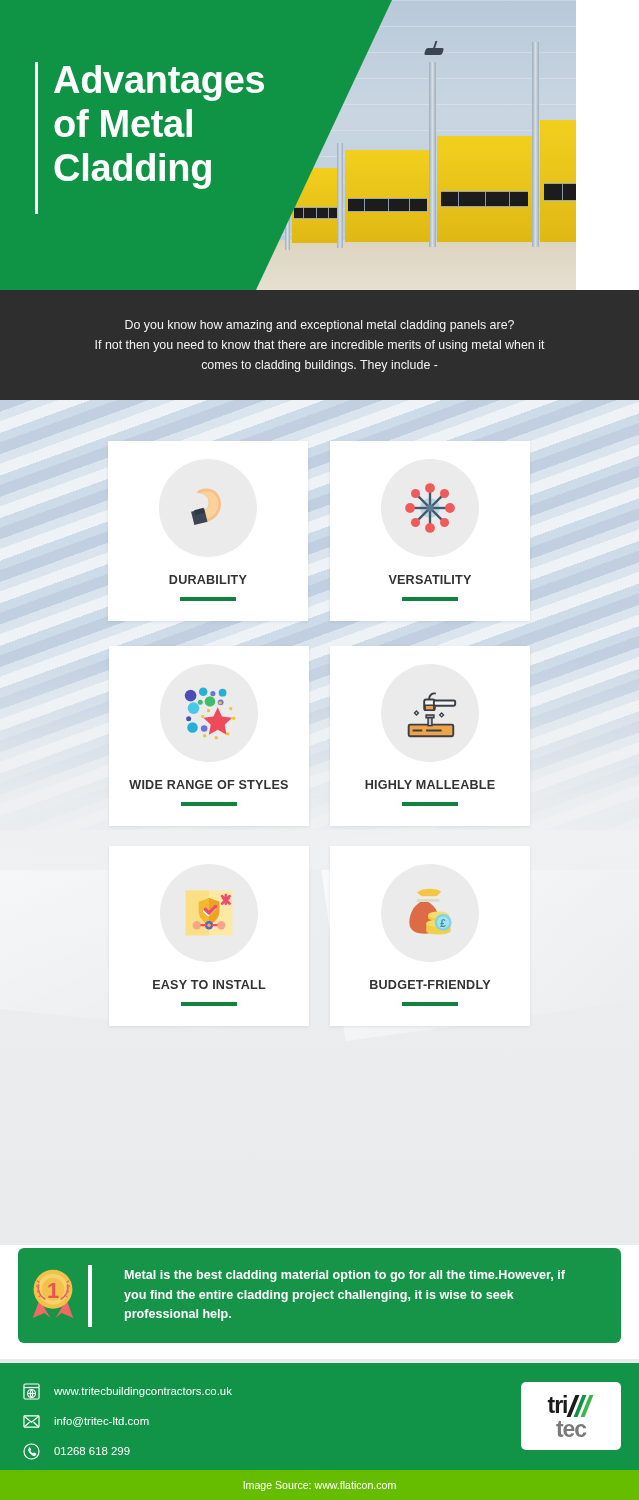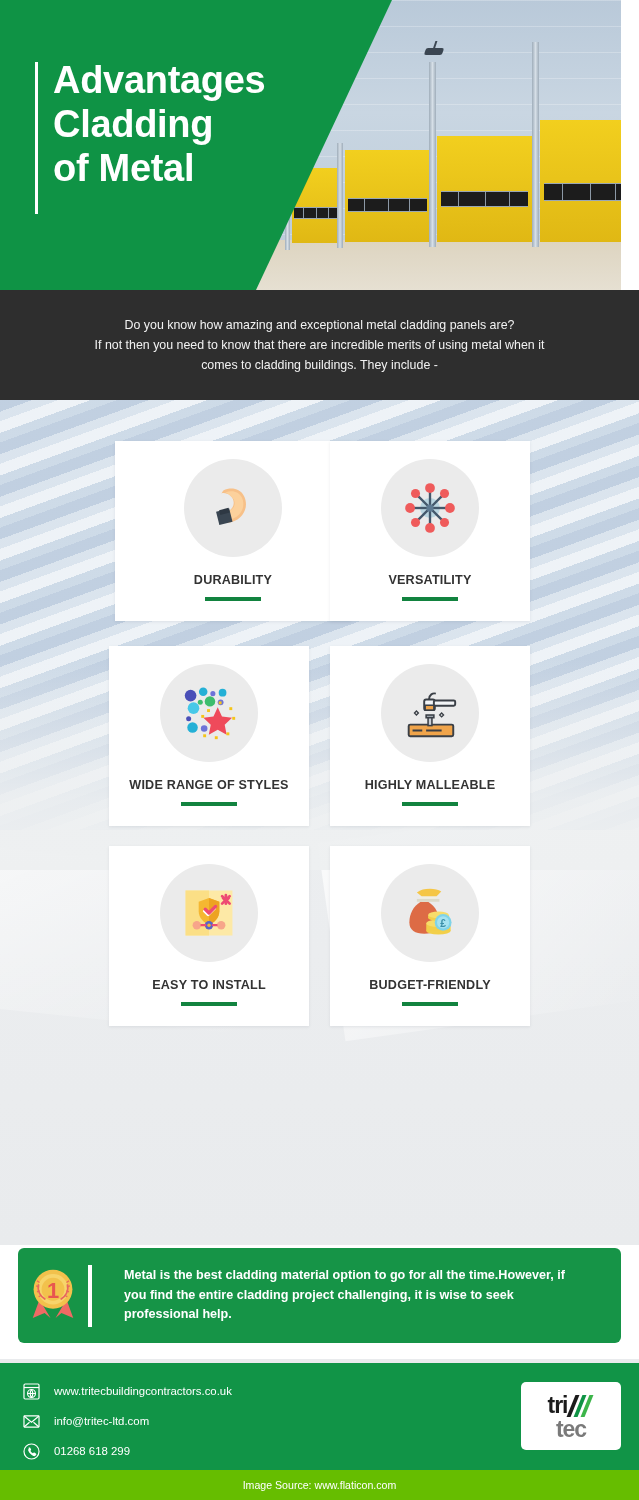--- a/index.html
+++ b/index.html
@@ -5,21 +5,21 @@
   html,body{margin:0;padding:0;}
   body{
     width:639px;height:1500px;
     font-family:"Liberation Sans", sans-serif;
     background:#ffffff;
     overflow:hidden;
   }
   .page{position:relative;width:639px;height:1500px;overflow:hidden;}
 
   
-  .hero{position:absolute;left:0;top:0;width:621px;height:290px;overflow:hidden;background:#cfd9e4;}
+  .hero{position:absolute;left:0;top:0;width:576px;height:290px;overflow:hidden;background:#cfd9e4;}
   .hero-photo{position:absolute;inset:0;
     background:
       linear-gradient(to bottom, #bcd4e8 0%, #cfe0ef 22%, #cfe0ef 22.5%, transparent 22.6%),
       linear-gradient(to bottom, transparent 0%, transparent 80%, #e3dbc8 80.5%, #ded5c0 100%),
       linear-gradient(to right,#b8c4d2 0%,#c6d2de 100%);
   }
   
   .wall{position:absolute;left:255px;top:0;width:384px;height:250px;
     background:linear-gradient(to bottom,#b9c9d9 0%,#c9d6e2 45%,#bcccda 100%);
   }
@@ -76,21 +76,21 @@
   .card{position:absolute;width:200px;height:180px;background:#ffffff;
     box-shadow:0 1px 3px rgba(60,70,85,.10);}
   .card .circle{position:absolute;left:50%;top:18px;transform:translateX(-50%);
     width:98px;height:98px;border-radius:50%;background:#ebebeb;
     display:flex;align-items:center;justify-content:center;}
   .card .cap{position:absolute;left:0;right:0;top:132px;text-align:center;
     font-size:12.6px;font-weight:bold;color:#333333;letter-spacing:.2px;}
   .card .rule{position:absolute;left:50%;top:156px;transform:translateX(-50%);
     width:56px;height:4px;background:#12833f;}
 
-  .c0{left:115px;top:441px;padding-left:36px;}
+  .c0{left:108px;top:441px;}
   .c1{left:330px;top:441px;}
   .c2{left:109px;top:646px;}
   .c3{left:330px;top:646px;}
   .c4{left:109px;top:846px;}
   .c5{left:330px;top:846px;}
   .c6{left:219px;top:1045px;}
 
   
   .callout{position:absolute;left:18px;top:1248px;width:603px;height:95px;
     background:#169447;border-radius:6px;display:flex;align-items:center;}
@@ -160,22 +160,22 @@
       <div class="mullion" style="left:337px;top:143px;width:6px;height:105px"></div>
       <div class="mullion" style="left:429px;top:62px;width:7px;height:185px"></div>
       <div class="mullion" style="left:532px;top:42px;width:7px;height:205px"></div>
       <div class="lamp"></div>
     </div>
 
     <div class="hero-green"></div>
     <div class="title-bar"></div>
     <div class="hero-title">
       <div>Advantages</div>
+      <div>of Metal</div>
       <div>Cladding</div>
-      <div>of Metal</div>
     </div>
   </div>
 
   <div class="intro">
     <p>
       <span>Do you know how amazing and exceptional metal cladding panels are?</span><br>
       <span>If not then you need to know that there are incredible merits of using metal when it</span><br>
       <span>comes to cladding buildings. They include -</span>
     </p>
   </div>

